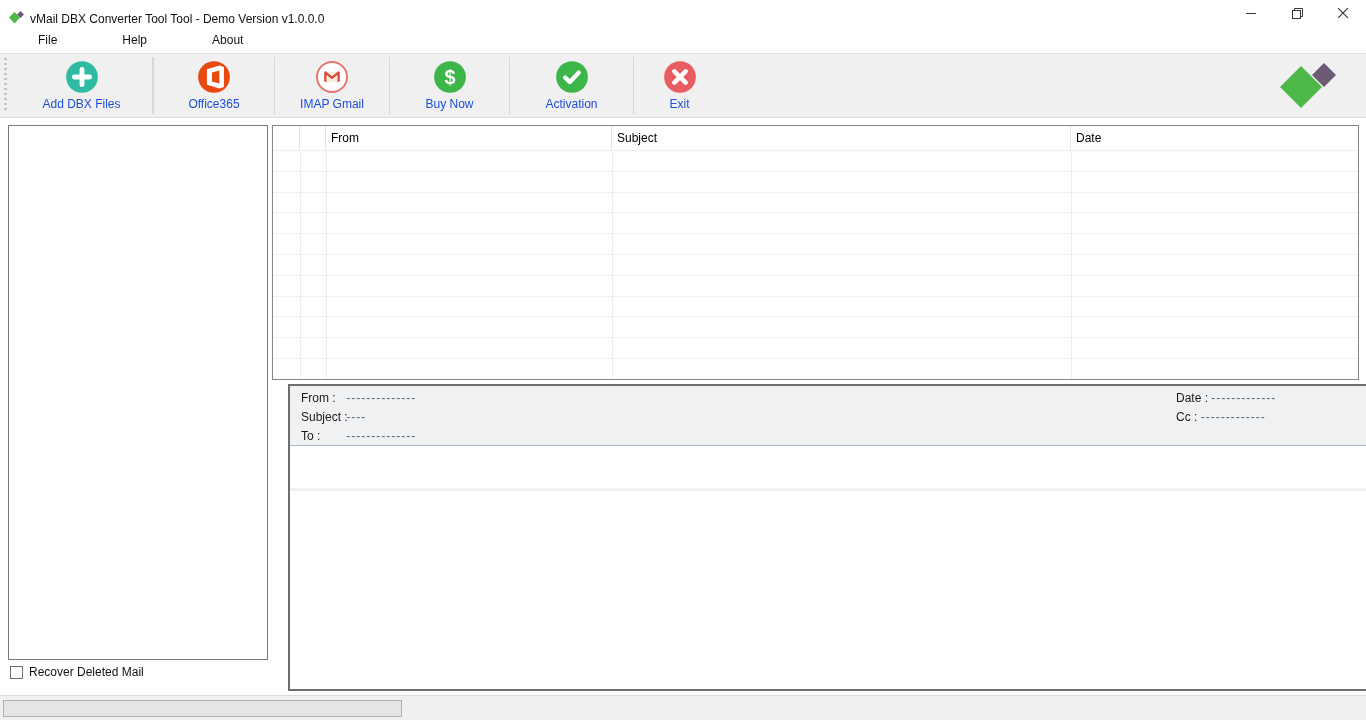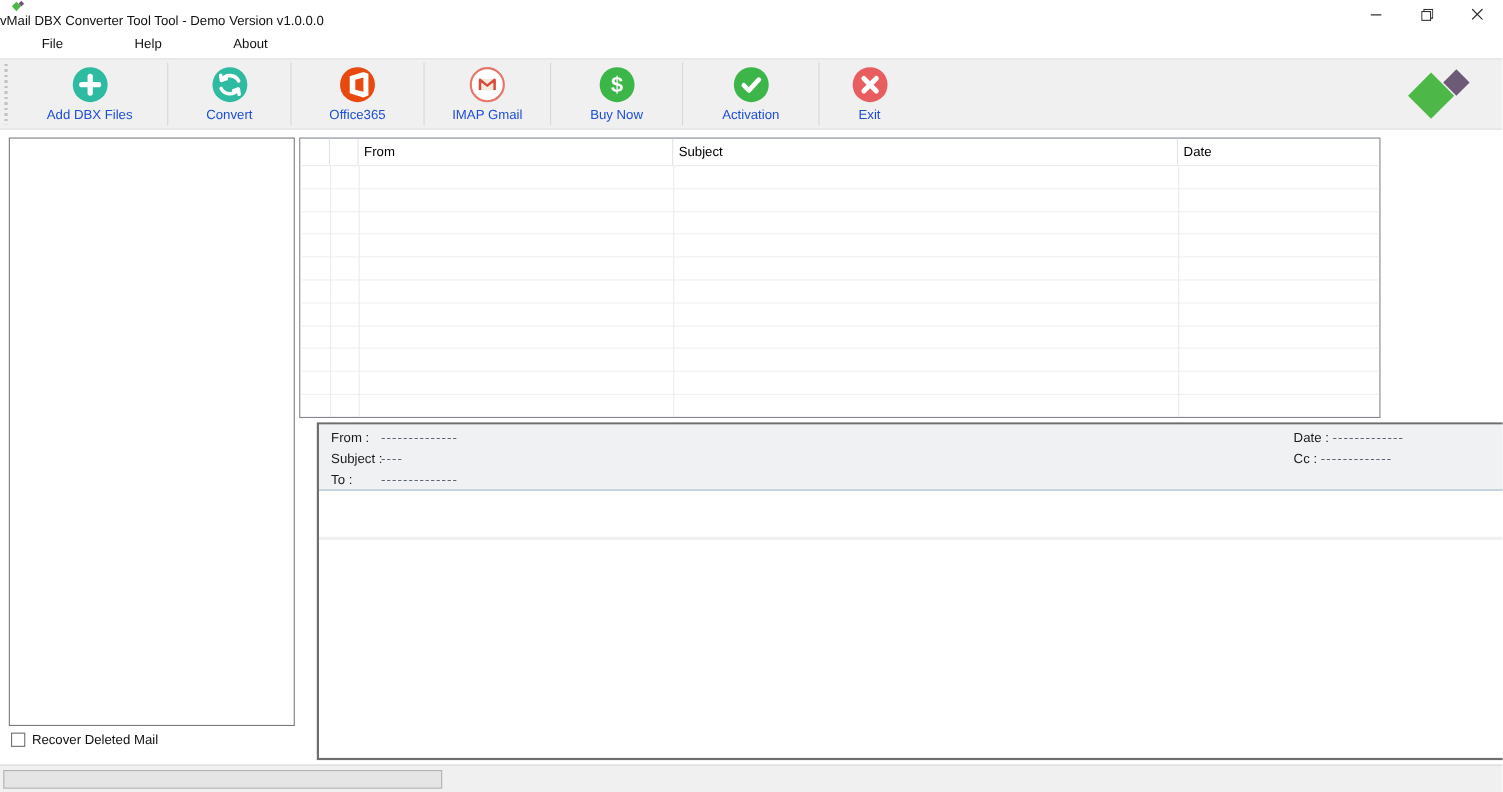--- a/index.html
+++ b/index.html
@@ -1,20 +1,20 @@
 <!DOCTYPE html>
 <html><head>
 <meta charset="utf-8">
 <style>
   * { margin:0; padding:0; box-sizing:border-box; cursor:default; }
   html,body { width:1366px; height:720px; overflow:hidden; background:#fff;
               font-family:"Liberation Sans", sans-serif; color:#000; }
 
   
-  .titlebar { height:26px; background:#fff; display:flex; align-items:flex-start; position:relative;flex-direction:column; }
+  .titlebar { height:26px; background:#fff; display:flex; align-items:flex-end; position:relative; }
   .titlebar .app-icon { margin:0 6px 0 8px; width:16px; height:16px; }
   .titlebar .title { font-size:12px; color:#111; }
   .win-controls { position:absolute; right:0; top:0; height:26px; display:flex; }
   .win-btn { width:46px; height:26px; display:flex; align-items:center; justify-content:center; }
 
   
   .menubar { height:27px; background:#fff; display:flex; align-items:center; padding-left:36px; }
   .menu-item { font-size:12px; color:#111; padding:4px 2px; margin-right:61px; }
 
   
@@ -35,21 +35,21 @@
   
   .main { position:relative; height:577px; background:#fff; }
 
   .tree-panel { position:absolute; left:8px; top:7px; width:260px; height:535px;
                 background:#fff; border:1px solid #7a7a7a; }
   .chk-row { position:absolute; left:10px; top:547px; display:flex; align-items:center; gap:6px; }
   .chk-box { width:13px; height:13px; border:1px solid #707070; background:#fff; }
   .chk-label { font-size:12px; color:#111; }
 
   
-  .listview { position:absolute; left:272px; top:7px; width:983px; height:255px;
+  .listview { position:absolute; left:272px; top:7px; width:1087px; height:255px;
               border:1px solid #828790; background:#fff; overflow:hidden; }
   .lv-header { display:grid; grid-template-columns:27px 26px 286px 459px 1fr; height:25px;
                border-bottom:1px solid #ececec; }
   .lv-h { font-size:12px; color:#000; padding:5px 0 0 5px; border-right:1px solid #e4e4e4; }
   .lv-body { position:relative; height:230px; }
   .lv-row { height:20.8px; border-bottom:1px solid #f0f0f0; }
   .lv-vline { position:absolute; top:0; bottom:0; width:1px; background:#ececec; }
 
   
   .preview { position:absolute; left:288px; top:266px; width:1087px; height:307px;
@@ -108,32 +108,20 @@
 
   <div class="tb-btn w1">
     <svg width="34" height="34" viewBox="0 0 24 24">
       <circle cx="12" cy="12" r="11.2" fill="#2fbba2"></circle>
       <path d="M12 6.6 V17.4 M6.6 12 H17.4" stroke="#fff" stroke-width="3.4" stroke-linecap="round"></path>
     </svg>
     <span class="lbl">Add DBX Files</span>
   </div>
   <div class="tb-sep"></div>
 
-  <div class="tb-btn w2">
-    <svg width="34" height="34" viewBox="0 0 24 24">
-      <circle cx="12" cy="12" r="11.2" fill="#2fbba2"></circle>
-      <g stroke="#fff" stroke-width="2.3" fill="none" stroke-linecap="round" stroke-linejoin="round">
-        <path d="M17.6 9.6 A6.2 6.2 0 0 0 6.9 8.9"></path>
-        <path d="M9.6 8.2 L6.6 9.2 L6.1 5.9"></path>
-        <path d="M6.4 14.4 A6.2 6.2 0 0 0 17.1 15.1"></path>
-        <path d="M14.4 15.8 L17.4 14.8 L17.9 18.1"></path>
-      </g>
-    </svg>
-    <span class="lbl">Convert</span>
-  </div>
   <div class="tb-sep"></div>
 
   <div class="tb-btn w3">
     <svg width="34" height="34" viewBox="0 0 24 24">
       <circle cx="12" cy="12" r="11.2" fill="#e8490f"></circle>
       <path fill="#fff" fill-rule="evenodd" d="M15.8 3.8 L7 6.5 L7 17.5 L15.8 20.2 L19 19 L19 5 Z M15.8 7.4 L10.6 8.8 L10.6 15.2 L15.8 16.6 Z"></path>
     </svg>
     <span class="lbl">Office365</span>
   </div>
   <div class="tb-sep"></div>

